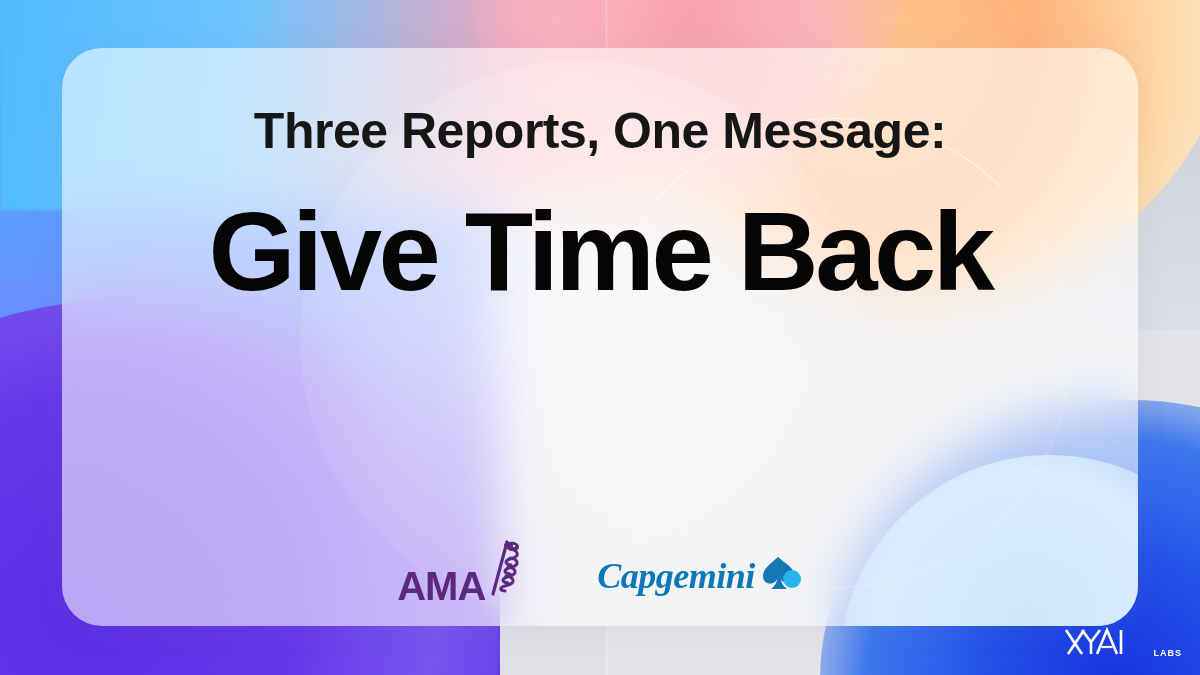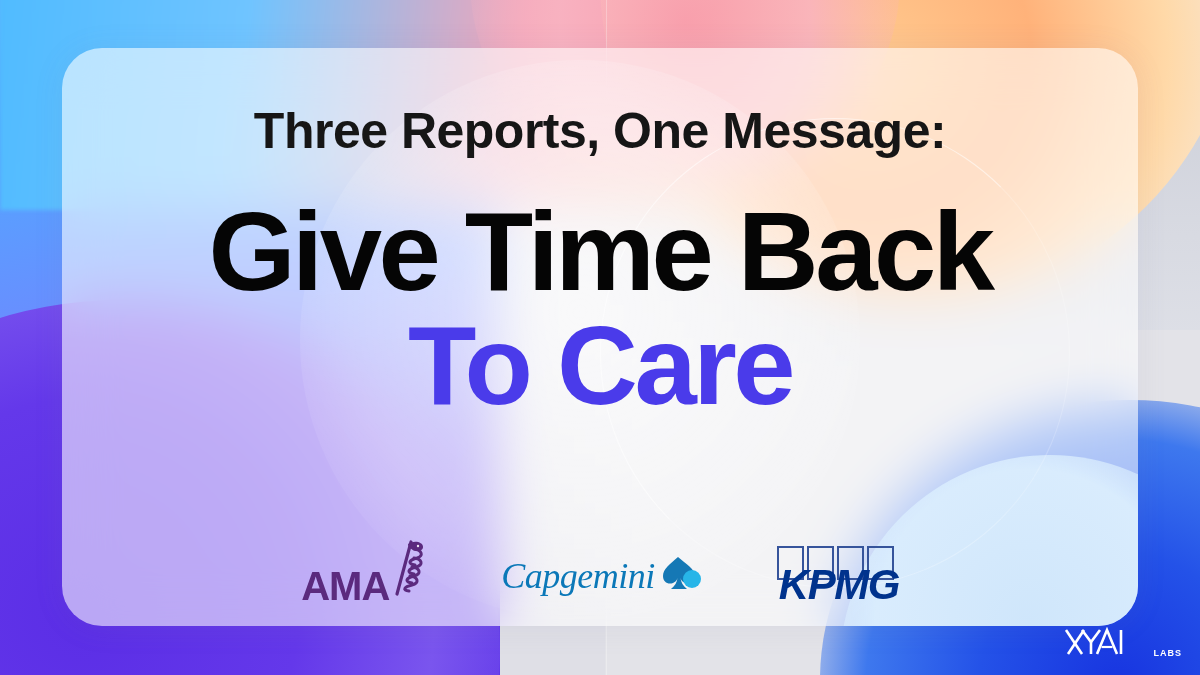--- a/index.html
+++ b/index.html
@@ -139,21 +139,21 @@
   .ama { gap:2px; }
   .ama-text {
     font-size:40px; font-weight:700; letter-spacing:-1px;
     color:#5B2A7E; line-height:1;margin-top:20px;
   }
 
   .capg-text {
     font-size:36px;
     font-family:"Liberation Serif", serif;
     font-style:italic;
-    font-weight:400;
+    font-weight:700;
     color:#0B78B8;
     letter-spacing:-0.5px;
     line-height:1;
   }
 
   .kpmg { flex-direction:column; align-items:flex-start; }
   .kpmg-boxes { display:flex; gap:3px; margin-bottom:-16px; }
   .kpmg-box {
     width:27px; height:34px;
     border:2px solid #36549B;
@@ -195,21 +195,20 @@
     <div class="blob blob-light" style="left:238px; top:12px;"></div>
     <div class="blob blob-paleblue" style="left:778px; top:407px;"></div>
     <div class="arc" style="left:538px; top:70px;"></div>
   </div>
 
   <div class="content">
     <div class="eyebrow">Three Reports, One Message:</div>
 
     <div class="headline">Give Time Back</div>
 
-    <div class="headline-accent" style="color: rgb(74, 59, 234);">To Care</div>
   </div>
 
   <div class="logos">
 
     <div class="logo ama">
       <span class="ama-text">AMA</span>
       <span style="display:block;margin-left:-10px;margin-top:-14px;">
         <svg width="46" height="58" viewBox="0 0 46 58" fill="none">
 
           <path d="M30 4 L16 56" stroke="#5B2A7E" stroke-width="3.2" stroke-linecap="round"></path>
@@ -228,29 +227,20 @@
     <div class="logo" style="gap:6px;">
       <span class="capg-text">Capgemini</span>
       <span style="display:block;margin-top:2px;">
         <svg width="42" height="40" viewBox="0 0 42 40" fill="none">
           <path d="M17 2 C9 9 2 14 2 21 C2 27 7 30 12 28 C14.5 27 16 25 16.5 23 C16 27 14 31 10 34 L26 34 C22 31 20 27 19.5 23 C20 25 21.5 27 24 28 C29 30 34 27 34 21 C34 14 25 9 17 2 Z" fill="#1578B5"></path>
           <circle cx="31" cy="24" r="9" fill="#27B5E8"></circle>
         </svg>
       </span>
     </div>
 
-    <div class="logo kpmg">
-      <div class="kpmg-boxes">
-        <div class="kpmg-box"></div>
-        <div class="kpmg-box"></div>
-        <div class="kpmg-box"></div>
-        <div class="kpmg-box"></div>
-      </div>
-      <div class="kpmg-text">KPMG</div>
-    </div>
 
   </div>
 </div>
 
 <div id="watermark">
   <span>
     <svg width="62" height="30" viewBox="0 0 62 30" fill="none">
       <path d="M2 3 L18 27" stroke="#fff" stroke-width="2.6"></path>
       <path d="M20 3 L4 27" stroke="#fff" stroke-width="2.6"></path>
       <path d="M18 3 L27 15 L36 3" stroke="#fff" stroke-width="2.6" fill="none"></path>

